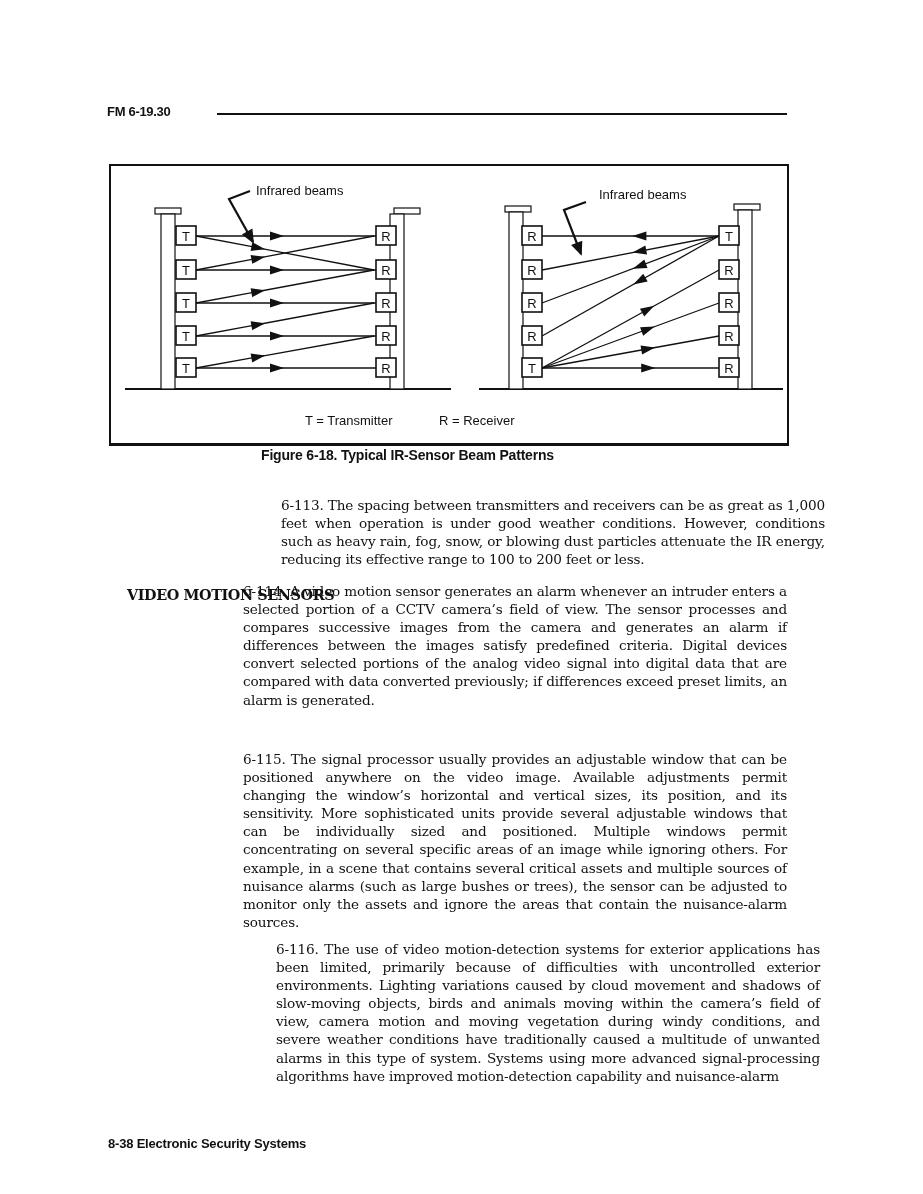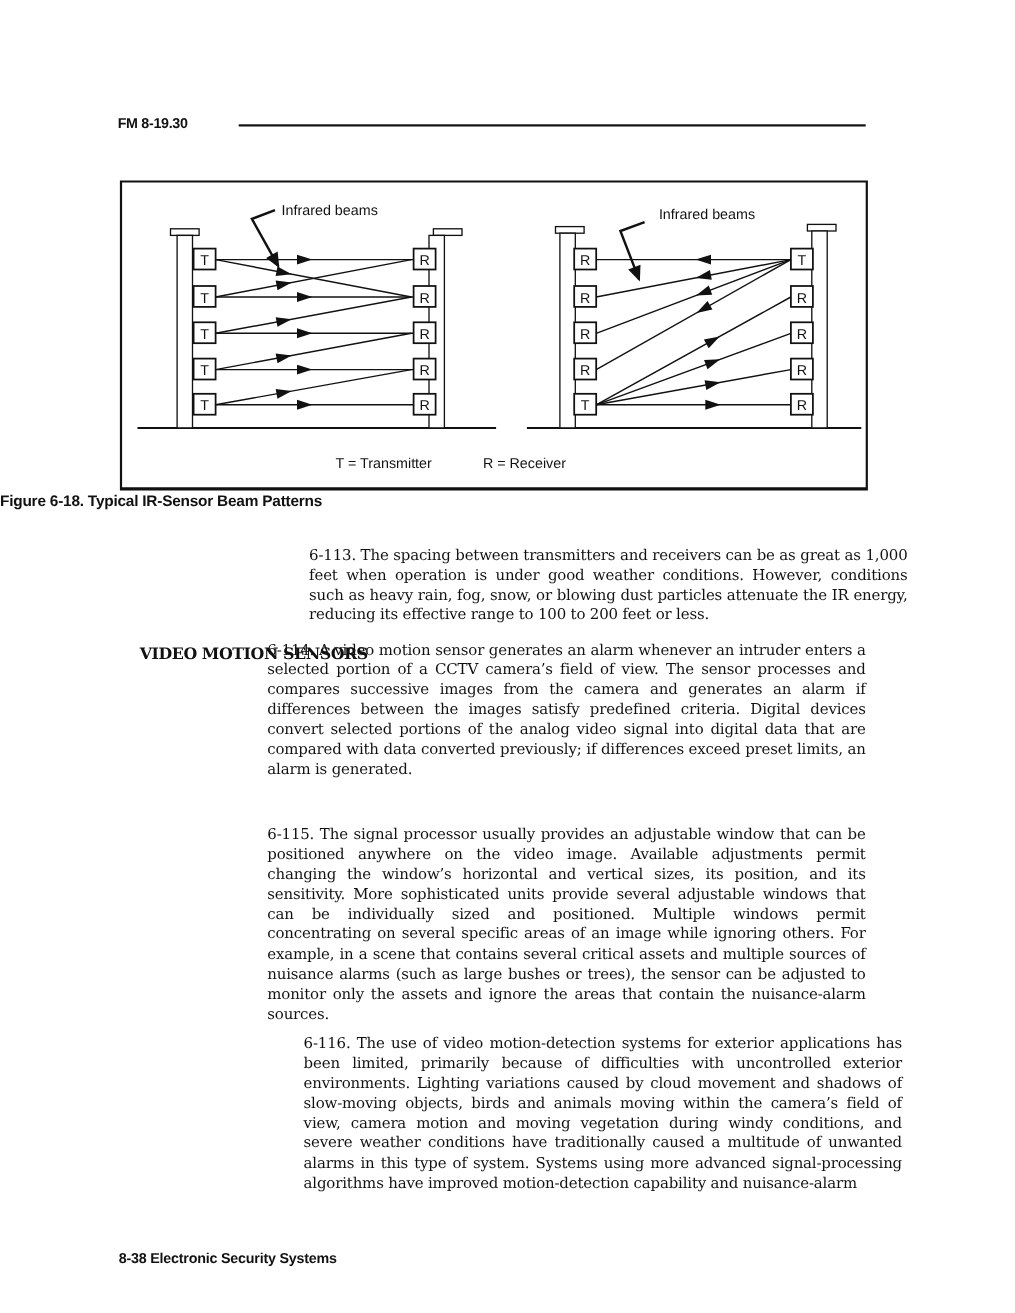--- a/index.html
+++ b/index.html
@@ -6,36 +6,36 @@
   body { width: 923px; height: 1194px; position: relative; overflow: hidden; color: #111; }
   .sans { font-family: "Liberation Sans", "DejaVu Sans", sans-serif; }
   .serif { font-family: "DejaVu Serif", "Liberation Serif", serif; }
 
   #header-label { position: absolute; left: 107px; top: 104px; font-size: 13px; font-weight: bold; letter-spacing: -0.3px; }
   #header-rule { position: absolute; left: 217px; top: 113px; width: 570px; height: 2px; background: #111; }
 
   #figure-frame { position: absolute; left: 109px; top: 164px; width: 676px; height: 277px; border: 2px solid #111; border-bottom-width: 3px; }
   #figure-svg { position: absolute; left: 0; top: 0; }
 
-  #figure-caption { position: absolute; left: 0; width: 815px; top: 447px; font-size: 14px; font-weight: bold; letter-spacing: -0.2px; }
+  #figure-caption { position: absolute; left: 0; width: 815px; top: 447px; text-align: center; font-size: 14px; font-weight: bold; letter-spacing: -0.2px; }
 
   .para { position: absolute; left: 243px; width: 544px; font-size: 13.6px; line-height: 18.1px; text-align: justify; letter-spacing: -0.15px; }
   #p113 { top: 496px; margin-left: 38px; }
   #p114 { top: 582px; }
   #p115 { top: 750px; }
   #p116 { top: 940px; margin-left: 33px; }
 
   #section-heading { position: absolute; left: 108px; top: 586px; font-size: 14.4px; font-weight: bold; letter-spacing: -0.4px; margin-left: 19px; }
 
   #footer-label { position: absolute; left: 108px; top: 1136px; font-size: 13px; font-weight: bold; letter-spacing: -0.2px; }
 </style>
 </head>
 <body>
 
-<div id="header-label" class="sans">FM 8-19.30</div>
+<div id="header-label" class="sans">FM 6-19.30</div>
 <div id="header-rule"></div>
 
 <div id="figure-frame">
   <svg id="figure-svg" width="676" height="277" viewBox="0 0 676 277" xmlns="http://www.w3.org/2000/svg">
     <defs>
       <marker id="arrowhead" viewBox="0 0 10 10" refX="5" refY="5" markerWidth="11" markerHeight="11" orient="auto-start-reverse" markerUnits="userSpaceOnUse">
         <path d="M0,1 L10,5 L0,9 z" fill="#111"></path>
       </marker>
     </defs>
     <g id="left-diagram">

